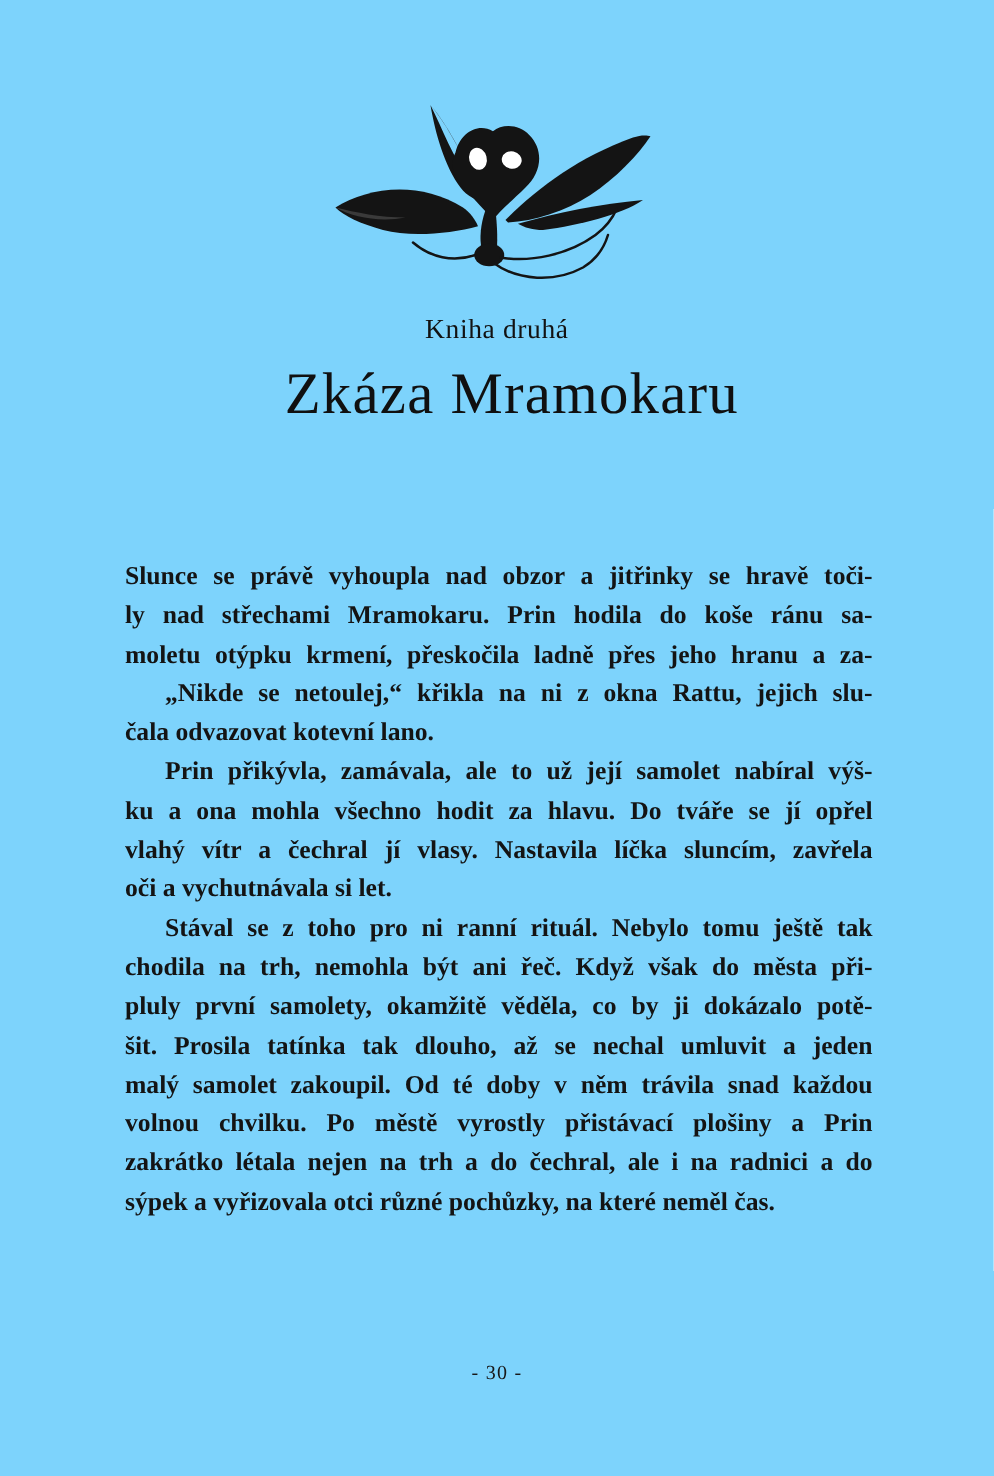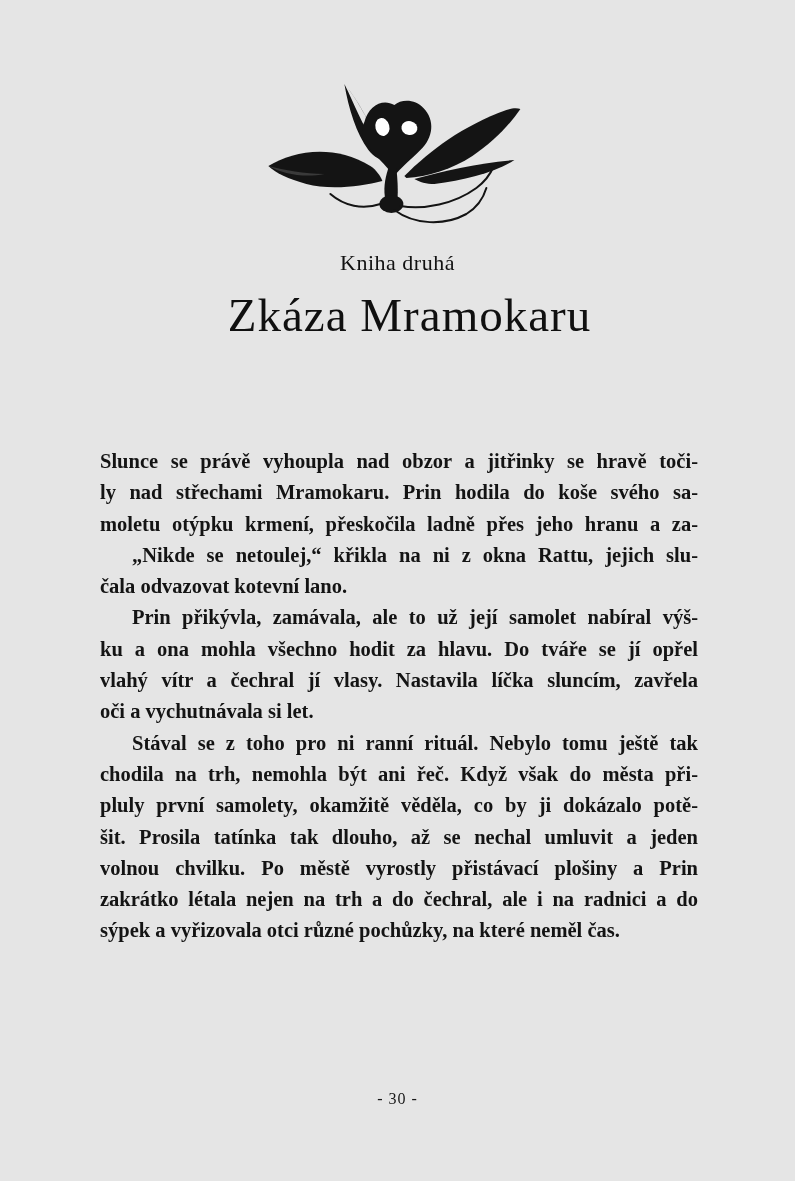--- a/index.html
+++ b/index.html
@@ -4,21 +4,21 @@
 <style>
   html, body {
     margin: 0;
     padding: 0;
     background: #ffffff;
   }
   .page {
     position: relative;
     width: 795px;
     height: 1181px;
-    background: #e5e5e5;
+    background: #7dd3fc;
     color: #161616;
     font-family: "Liberation Serif", "DejaVu Serif", serif;
     overflow: hidden;
   }
   .ornament {
     position: absolute;
     top: 78px;
     left: 50%;
     transform: translateX(-51%);
     width: 262px;
@@ -113,32 +113,33 @@
       </g>
     </svg>
   </div>
 
   <div class="book-label">Kniha druhá</div>
 
   <div class="chapter-title">Zkáza Mramokaru</div>
 
   <div class="body-text">
       <div class="line">Slunce se právě vyhoupla nad obzor a jitřinky se hravě toči-</div>
-      <div class="line">ly nad střechami Mramokaru. Prin hodila do koše svého sa-</div>
+      <div class="line">ly nad střechami Mramokaru. Prin hodila do koše ránu sa-</div>
       <div class="line">moletu otýpku krmení, přeskočila ladně přes jeho hranu a za-</div>
       <div class="line indent">„Nikde se netoulej,“ křikla na ni z okna Rattu, jejich slu-</div>
       <div class="line last">čala odvazovat kotevní lano.</div>
       <div class="line indent">Prin přikývla, zamávala, ale to už její samolet nabíral výš-</div>
       <div class="line">ku a ona mohla všechno hodit za hlavu. Do tváře se jí opřel</div>
       <div class="line">vlahý vítr a čechral jí vlasy. Nastavila líčka sluncím, zavřela</div>
       <div class="line last">oči a vychutnávala si let.</div>
       <div class="line indent">Stával se z toho pro ni ranní rituál. Nebylo tomu ještě tak</div>
       <div class="line">chodila na trh, nemohla být ani řeč. Když však do města při-</div>
       <div class="line">pluly první samolety, okamžitě věděla, co by ji dokázalo potě-</div>
       <div class="line">šit. Prosila tatínka tak dlouho, až se nechal umluvit a jeden</div>
+      <div class="line">malý samolet zakoupil. Od té doby v něm trávila snad každou</div>
       <div class="line">volnou chvilku. Po městě vyrostly přistávací plošiny a Prin</div>
       <div class="line">zakrátko létala nejen na trh a do čechral, ale i na radnici a do</div>
       <div class="line last">sýpek a vyřizovala otci různé pochůzky, na které neměl čas.</div>
     </div>
 
   <div class="page-number">- 30 -</div>
 
 </div>
 
 </body></html>

